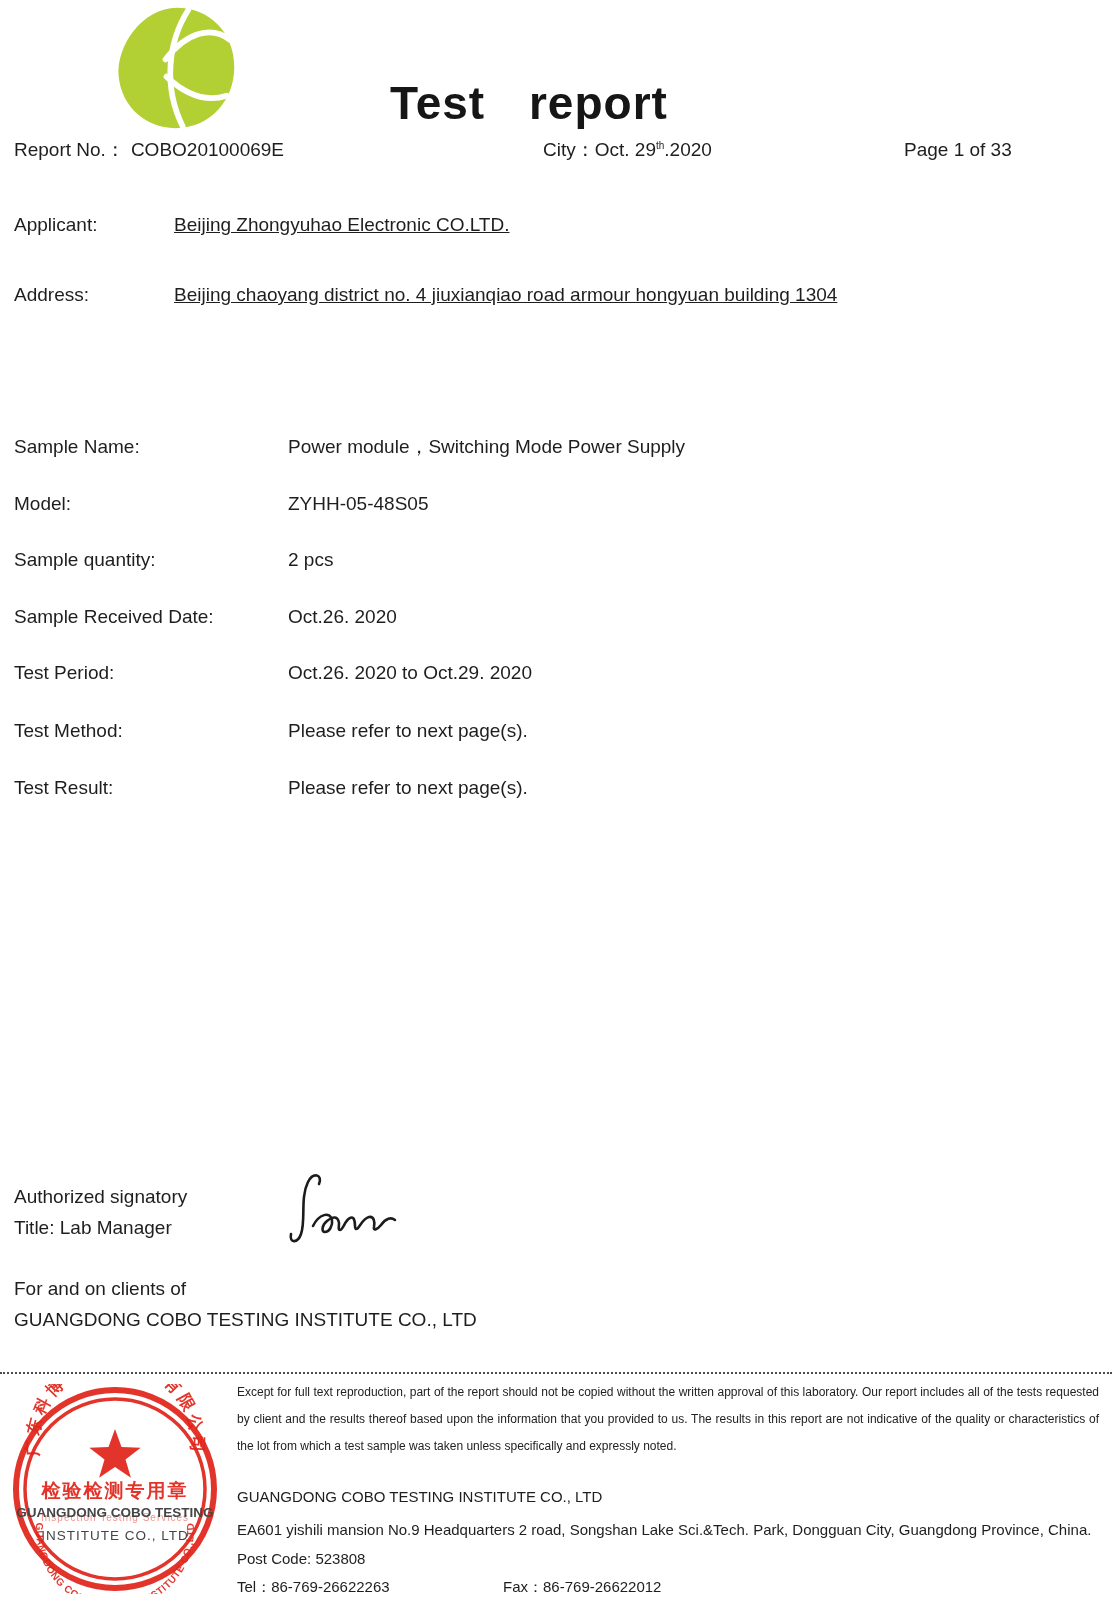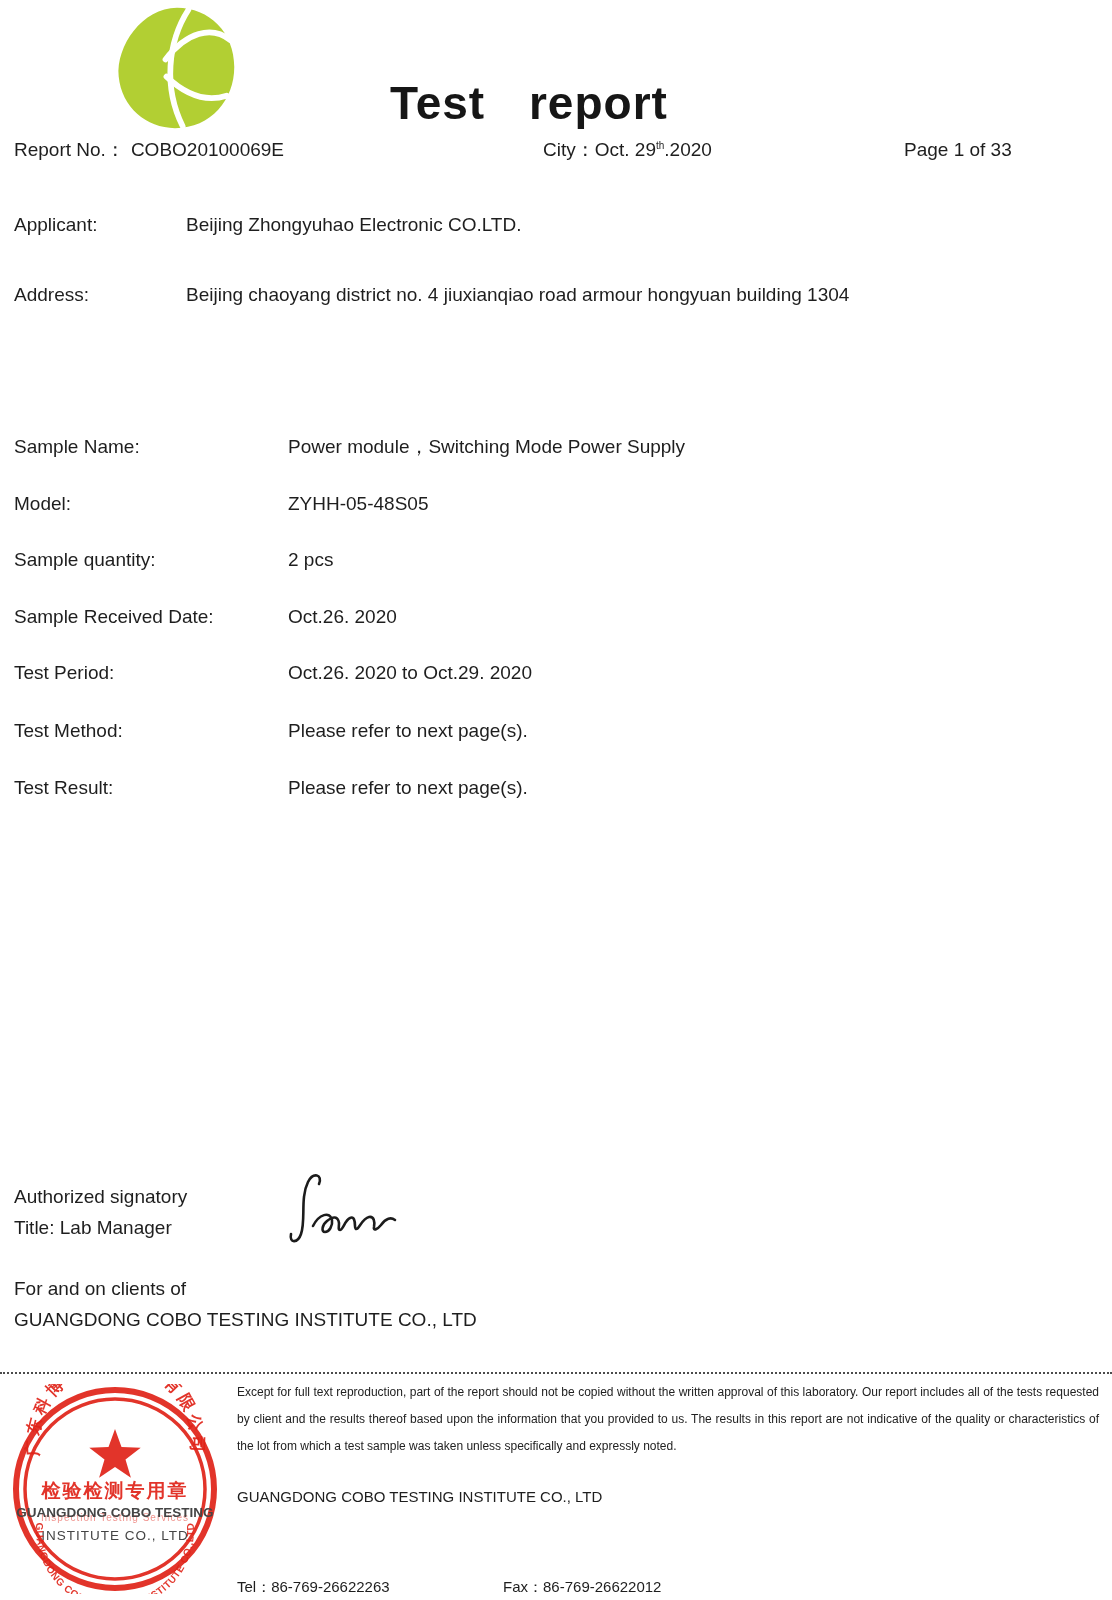--- a/index.html
+++ b/index.html
@@ -5,21 +5,21 @@
   html,body{margin:0;padding:0;background:#ffffff;}
   .page{
     position:relative;width:1112px;height:1600px;background:#ffffff;
     font-family:"Liberation Sans",sans-serif;color:#1e1e1e;overflow:hidden;
   }
   .abs{position:absolute;}
   .t19{font-size:19px;line-height:24px;}
   .title{font-size:46px;font-weight:bold;letter-spacing:1px;word-spacing:30px;color:#161616;}
   .lbl{position:absolute;left:14px;}
   .val288{position:absolute;left:288px;}
-  .val178{position:absolute;left:186px;}
+  .val178{position:absolute;left:174px;text-decoration:underline;}
   .sup{font-size:10px;position:relative;top:-7px;}
   .dotted-rule{position:absolute;left:0;top:1372px;width:1112px;height:0;border-top:2px dotted #4c4c4c;}
   .footer-block{position:absolute;left:237px;width:862px;}
   .disclaimer{font-size:12px;line-height:27px;text-align:justify;color:#222;}
   .finfo{font-size:15px;color:#1e1e1e;}
   .sig-svg path{fill:none;stroke:#1c1c1c;stroke-width:2.6;stroke-linecap:round;}
 </style>
 </head>
 <body>
 
@@ -117,20 +117,21 @@
       <text x="105" y="133" font-size="13.5" fill="#454545" font-weight="bold" text-anchor="middle">GUANGDONG COBO TESTING</text>
       <text x="105" y="156" font-size="13.5" fill="#454545" text-anchor="middle" letter-spacing="1">INSTITUTE CO., LTD</text>
       <text font-size="10" font-weight="bold" fill="#e02318" opacity="0.9" letter-spacing="0.5">
         <textPath href="#arcBottom" startOffset="50%" text-anchor="middle">GUANGDONG COBO TESTING INSTITUTE CO.,LTD</textPath>
       </text>
     </svg>
   </div>
 
   <div class="footer-block disclaimer" style="top:1379px;">Except for full text reproduction, part of the report should not be copied without the written approval of this laboratory. Our report includes all of the tests requested by client and the results thereof based upon the information that you provided to us. The results in this report are not indicative of the quality or characteristics of the lot from which a test sample was taken unless specifically and expressly noted.</div>
   <div class="footer-block finfo" style="top:1488px;">GUANGDONG COBO TESTING INSTITUTE CO., LTD</div>
+  <div class="footer-block finfo" style="top:1516px;line-height:28.5px;">EA601 yishili mansion No.9 Headquarters 2 road, Songshan Lake Sci.&amp;Tech. Park, Dongguan City, Guangdong Province, China. Post Code: 523808</div>
 
   <div class="abs finfo" style="left:237px;top:1578px;">
     <span>Tel：</span><span>86-769-26622263</span>
   </div>
   <div class="abs finfo" style="left:503px;top:1578px;">
     <span>Fax：</span><span>86-769-26622012</span>
   </div>
   <div class="abs finfo" style="left:798px;top:1598px;">
     <span>Web:</span><span style="padding-left:5px;">http://www.cobo-test.com</span>
   </div>

